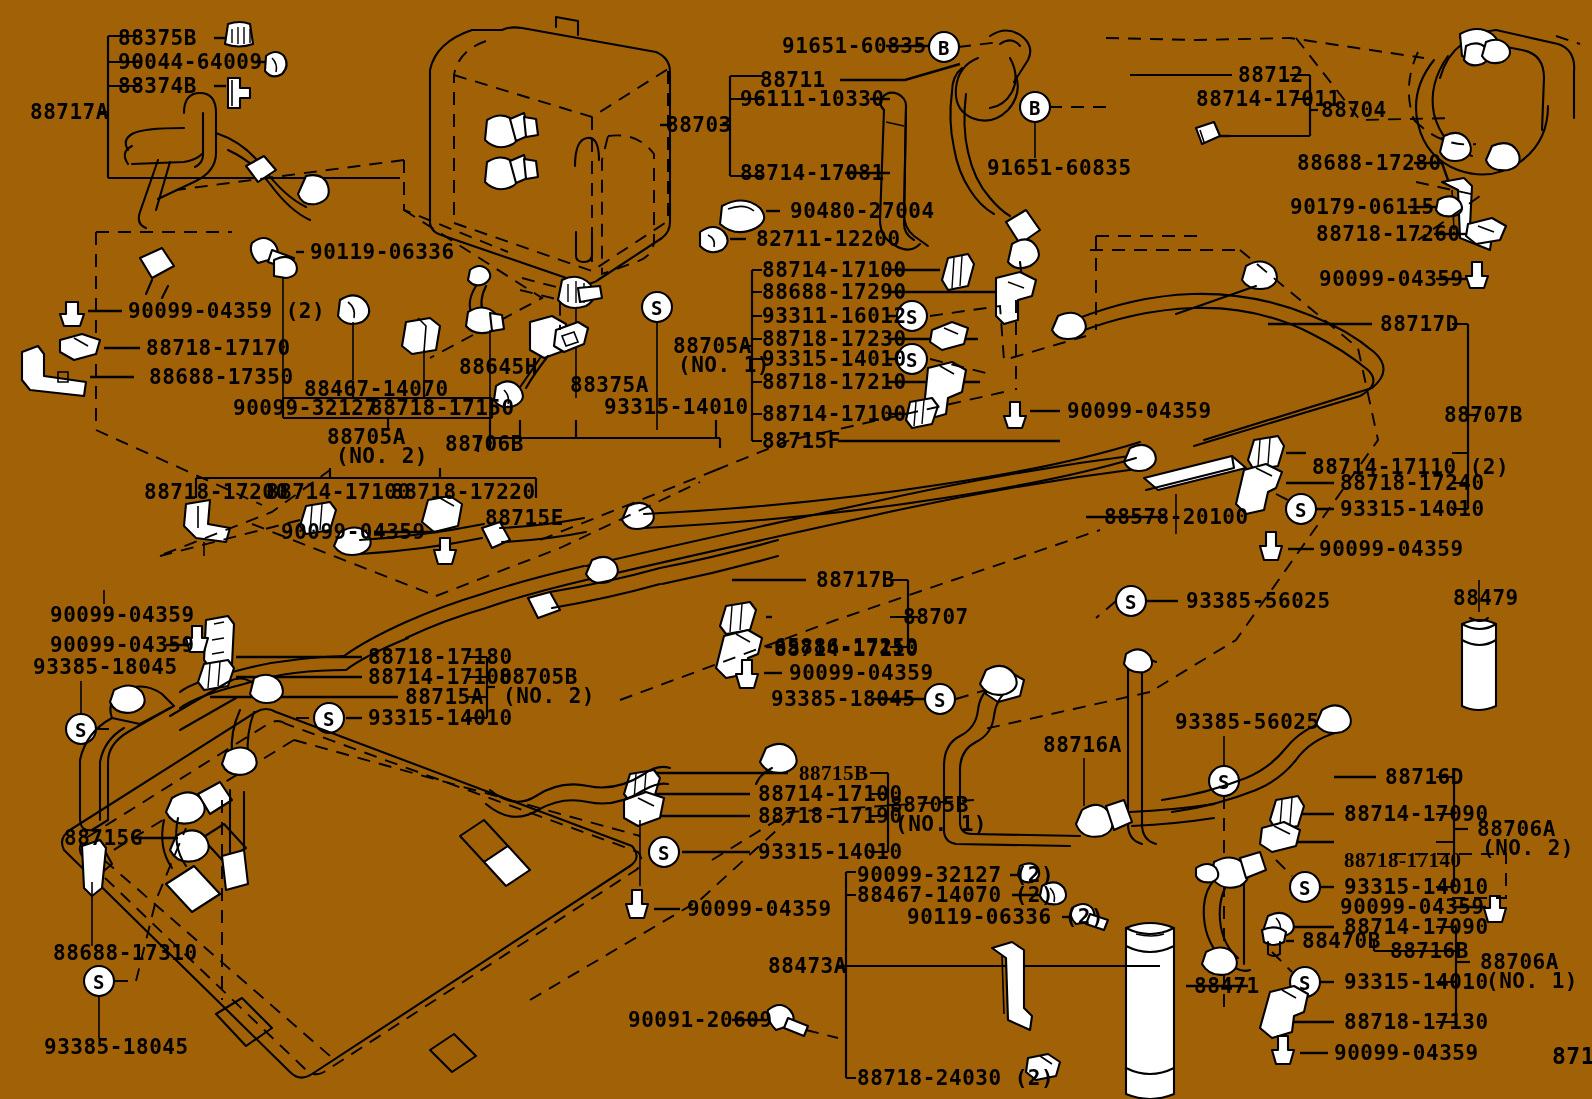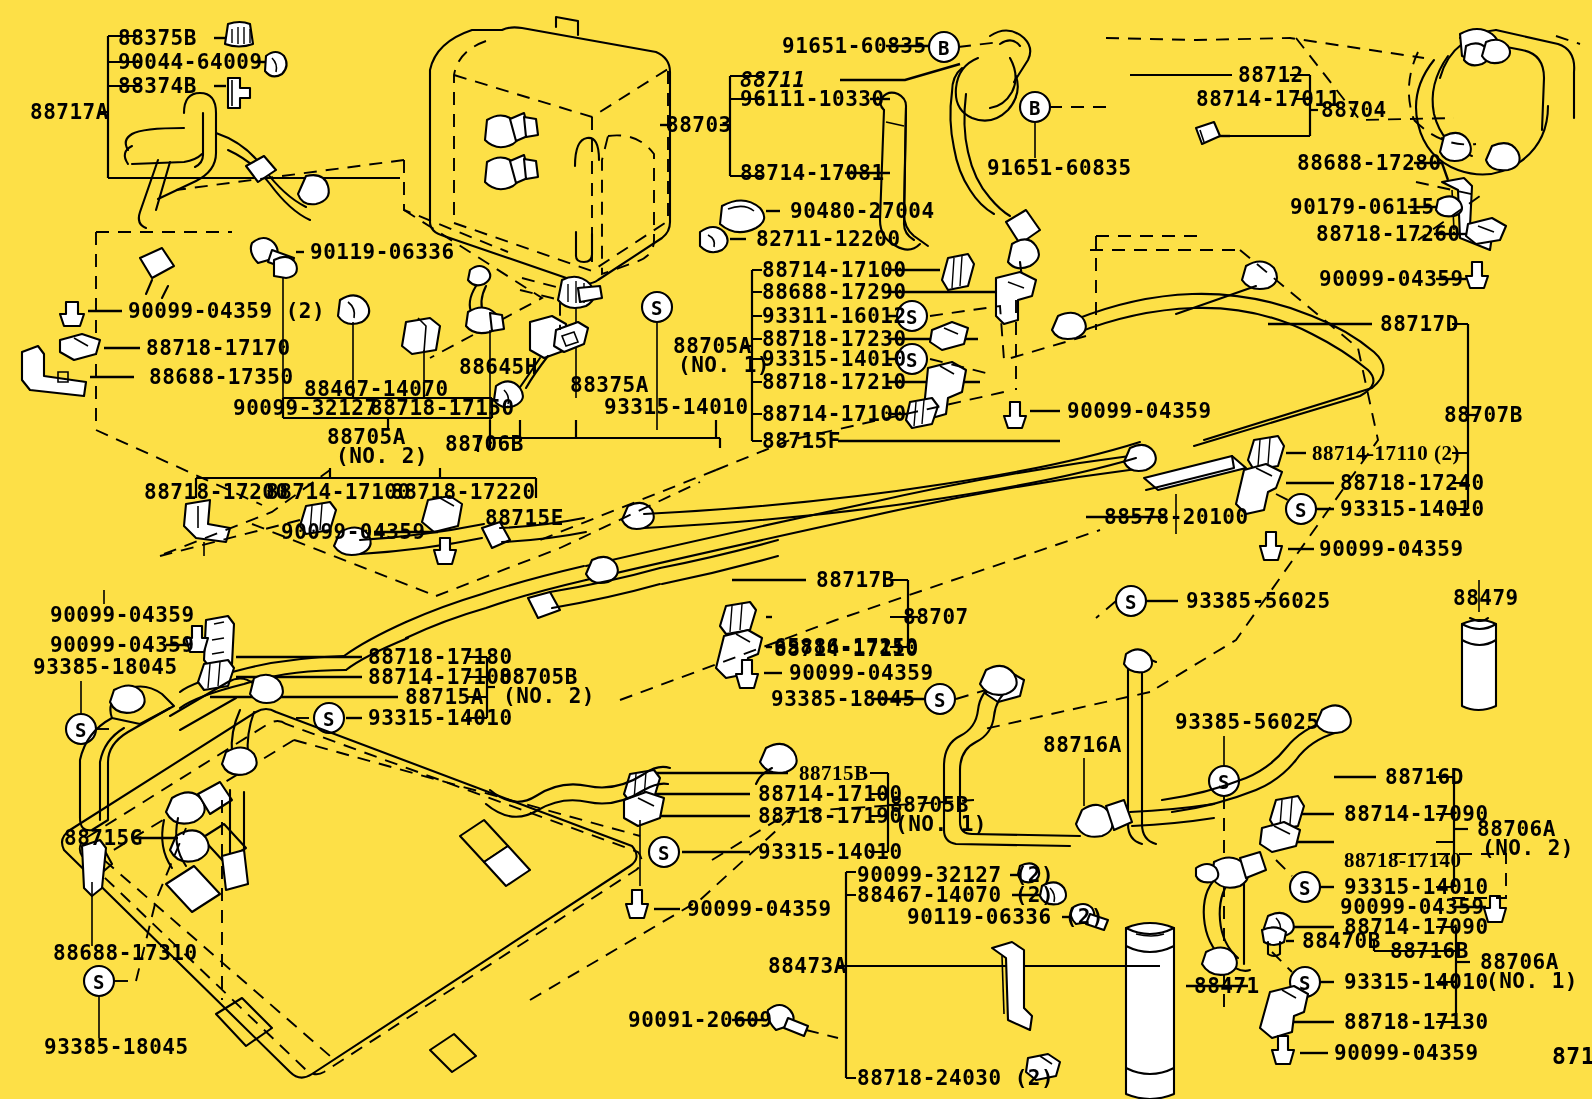--- a/index.html
+++ b/index.html
@@ -4,21 +4,21 @@
 <style>
   html, body {
     margin: 0;
     padding: 0;
     background: #ffffff;
   }
   #sheet {
     position: relative;
     width: 1592px;
     height: 1099px;
-    background: #fde047;
+    background: #a16207;
     overflow: hidden;
     font-family: "DejaVu Sans Mono", "Liberation Mono", monospace;
   }
   #art {
     position: absolute;
     left: 0; top: 0;
     width: 1592px;
     height: 1099px;
     pointer-events: none;
   }
@@ -736,21 +736,21 @@
 
   </svg>
 
   <div id="labels">
       <div class="lbl" style="left: 118px; top: 38px;">88375B</div>
       <div class="lbl" style="left: 118px; top: 62px;">90044-64009</div>
       <div class="lbl" style="left: 118px; top: 86px;">88374B</div>
       <div class="lbl" style="left: 30px; top: 112px;">88717A</div>
       <div class="lbl" style="left: 666px; top: 125px;">88703</div>
       <div class="lbl" style="left: 782px; top: 46px;">91651-60835</div>
-      <div class="lbl" style="left: 740px; top: 80px; font-style: italic;">88711</div>
+      <div class="lbl" style="left: 760px; top: 80px;">88711</div>
       <div class="lbl" style="left: 740px; top: 99px;">96111-10330</div>
       <div class="lbl" style="left: 987px; top: 168px;">91651-60835</div>
       <div class="lbl" style="left: 740px; top: 173px;">88714-17081</div>
       <div class="lbl" style="left: 1238px; top: 75px; text-align: center;">88712</div>
       <div class="lbl" style="left: 1196px; top: 99px;">88714-17011</div>
       <div class="lbl" style="left: 1321px; top: 110px;">88704</div>
       <div class="lbl" style="left: 1297px; top: 163px;">88688-17280</div>
       <div class="lbl" style="left: 1290px; top: 207px;">90179-06115</div>
       <div class="lbl" style="left: 1316px; top: 234px;">88718-17260</div>
       <div class="lbl" style="left: 1319px; top: 279px;">90099-04359</div>
@@ -775,21 +775,21 @@
       <div class="lbl" style="left: 762px; top: 339px;">88718-17230</div>
       <div class="lbl" style="left: 762px; top: 359px;">93315-14010</div>
       <div class="lbl" style="left: 762px; top: 382px;">88718-17210</div>
       <div class="lbl" style="left: 762px; top: 414px;">88714-17100</div>
       <div class="lbl" style="left: 762px; top: 441px;">88715F</div>
       <div class="lbl" style="left: 673px; top: 346px;">88705A</div>
       <div class="lbl" style="left: 678px; top: 365px;">(NO. 1)</div>
       <div class="lbl" style="left: 1067px; top: 411px;">90099-04359</div>
       <div class="lbl" style="left: 1380px; top: 324px;">88717D</div>
       <div class="lbl" style="left: 1444px; top: 415px;">88707B</div>
-      <div class="lbl" style="left: 1312px; top: 453px; font-family: Liberation Serif, serif;">88714-17110 (2)</div>
+      <div class="lbl" style="left: 1312px; top: 467px;">88714-17110 (2)</div>
       <div class="lbl" style="left: 1340px; top: 483px;">88718-17240</div>
       <div class="lbl" style="left: 1340px; top: 509px;">93315-14010</div>
       <div class="lbl" style="left: 1319px; top: 549px;">90099-04359</div>
       <div class="lbl" style="left: 144px; top: 492px;">88718-17200</div>
       <div class="lbl" style="left: 266px; top: 492px;">88714-17100</div>
       <div class="lbl" style="left: 391px; top: 492px;">88718-17220</div>
       <div class="lbl" style="left: 485px; top: 518px;">88715E</div>
       <div class="lbl" style="left: 281px; top: 532px;">90099-04359</div>
       <div class="lbl" style="left: 1104px; top: 517px;">88578-20100</div>
       <div class="lbl" style="left: 50px; top: 615px;">90099-04359</div>

